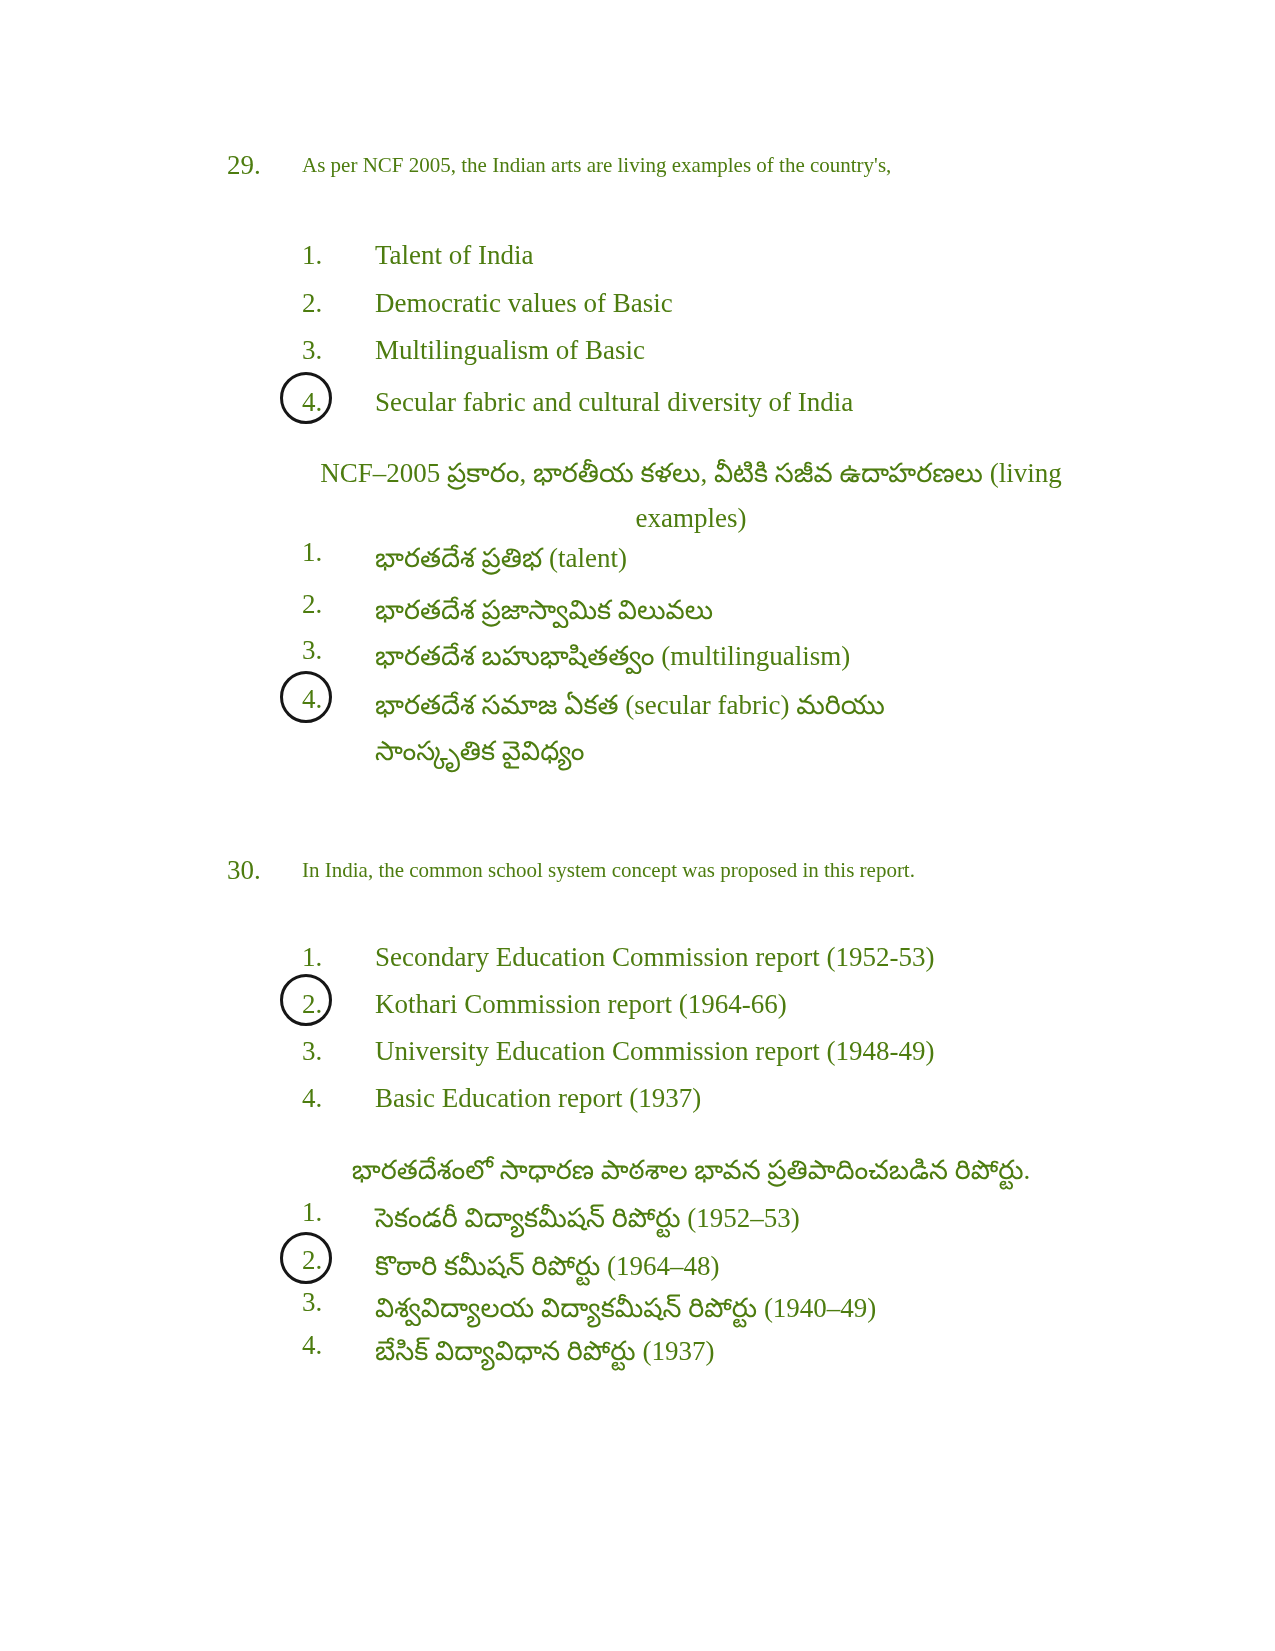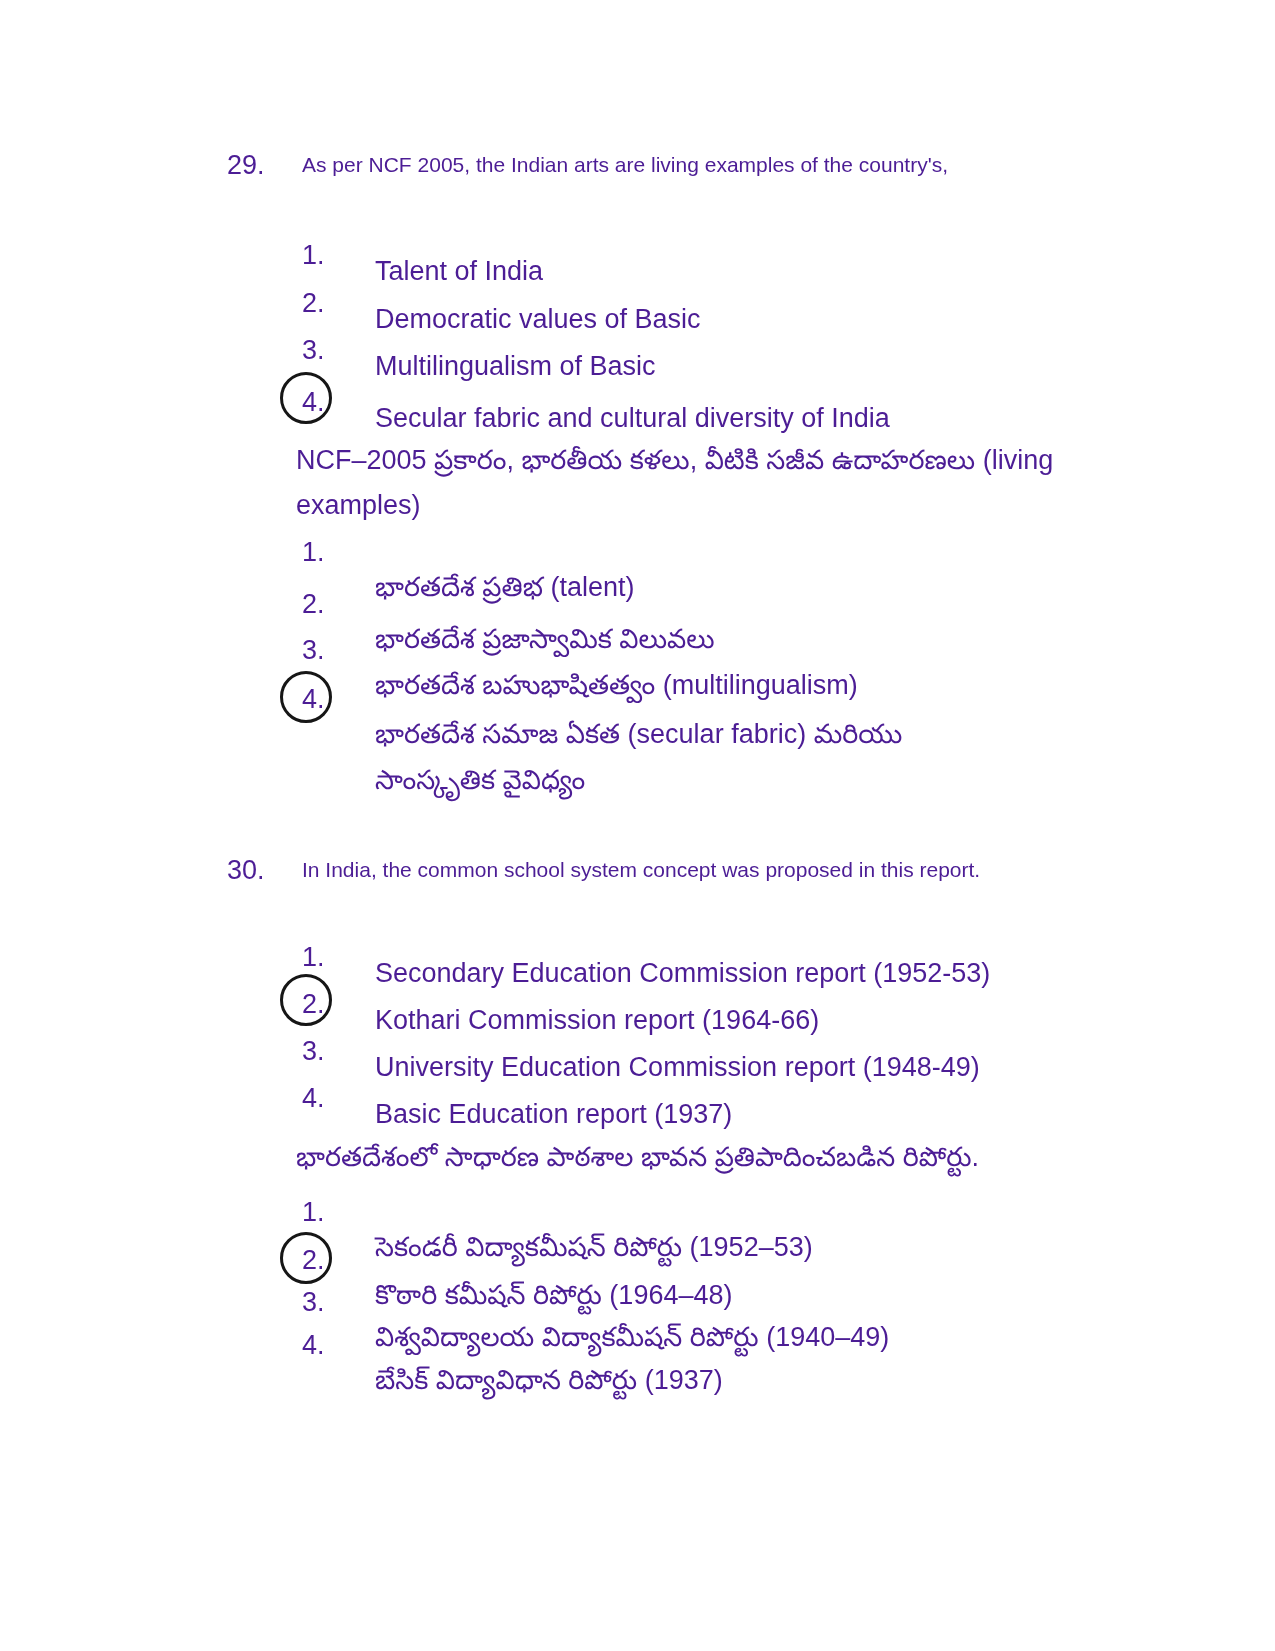--- a/index.html
+++ b/index.html
@@ -5,46 +5,46 @@
   html, body {
     margin: 0;
     padding: 0;
     background: #ffffff;
   }
   #page {
     position: relative;
     width: 1275px;
     height: 1651px;
     background: #ffffff;
-    color: #4c1d95;
-    font-family: Liberation Sans, sans-serif;
+    color: #4d7c0f;
+    font-family: Liberation Serif, serif;
     overflow: hidden;
   }
   .row { position: absolute; left: 0; width: 1275px; }
   .qnum {
     position: absolute; left: 227px; top: 0;
     font-size: 27px; line-height: 40px; white-space: nowrap;
   }
   .qtext {
     position: absolute; left: 302px; top: 0; width: 740px;
     font-size: 21px; line-height: 40px;
   }
   .te-intro {
-    position: absolute; left: 296px; top: 0; width: 790px;
-    font-size: 27px; line-height: 45px;
+    position: absolute; left: 296px; top: 13px; width: 790px;
+    font-size: 27px; line-height: 45px; text-align: center;
   }
   .opt-num {
     position: absolute; left: 302px; top: 0;
     font-size: 27px; line-height: 34px; white-space: nowrap;
   }
   .opt-label {
-    position: absolute; left: 375px; top: 16px; width: 665px;
+    position: absolute; left: 375px; top: 0; width: 665px;
     font-size: 27px; line-height: 34px;
   }
-  .row.te .opt-label { width: 620px; line-height: 46px; margin-top: 13px; }
+  .row.te .opt-label { width: 620px; line-height: 46px; }
   .answer-circle {
     position: absolute; left: 280px; top: -13px;
     width: 46px; height: 46px;
     border: 3px solid #161616;
     border-radius: 50%;
   }
   .row.te .answer-circle { top: -11px; }
 </style>
 </head>
 <body>

